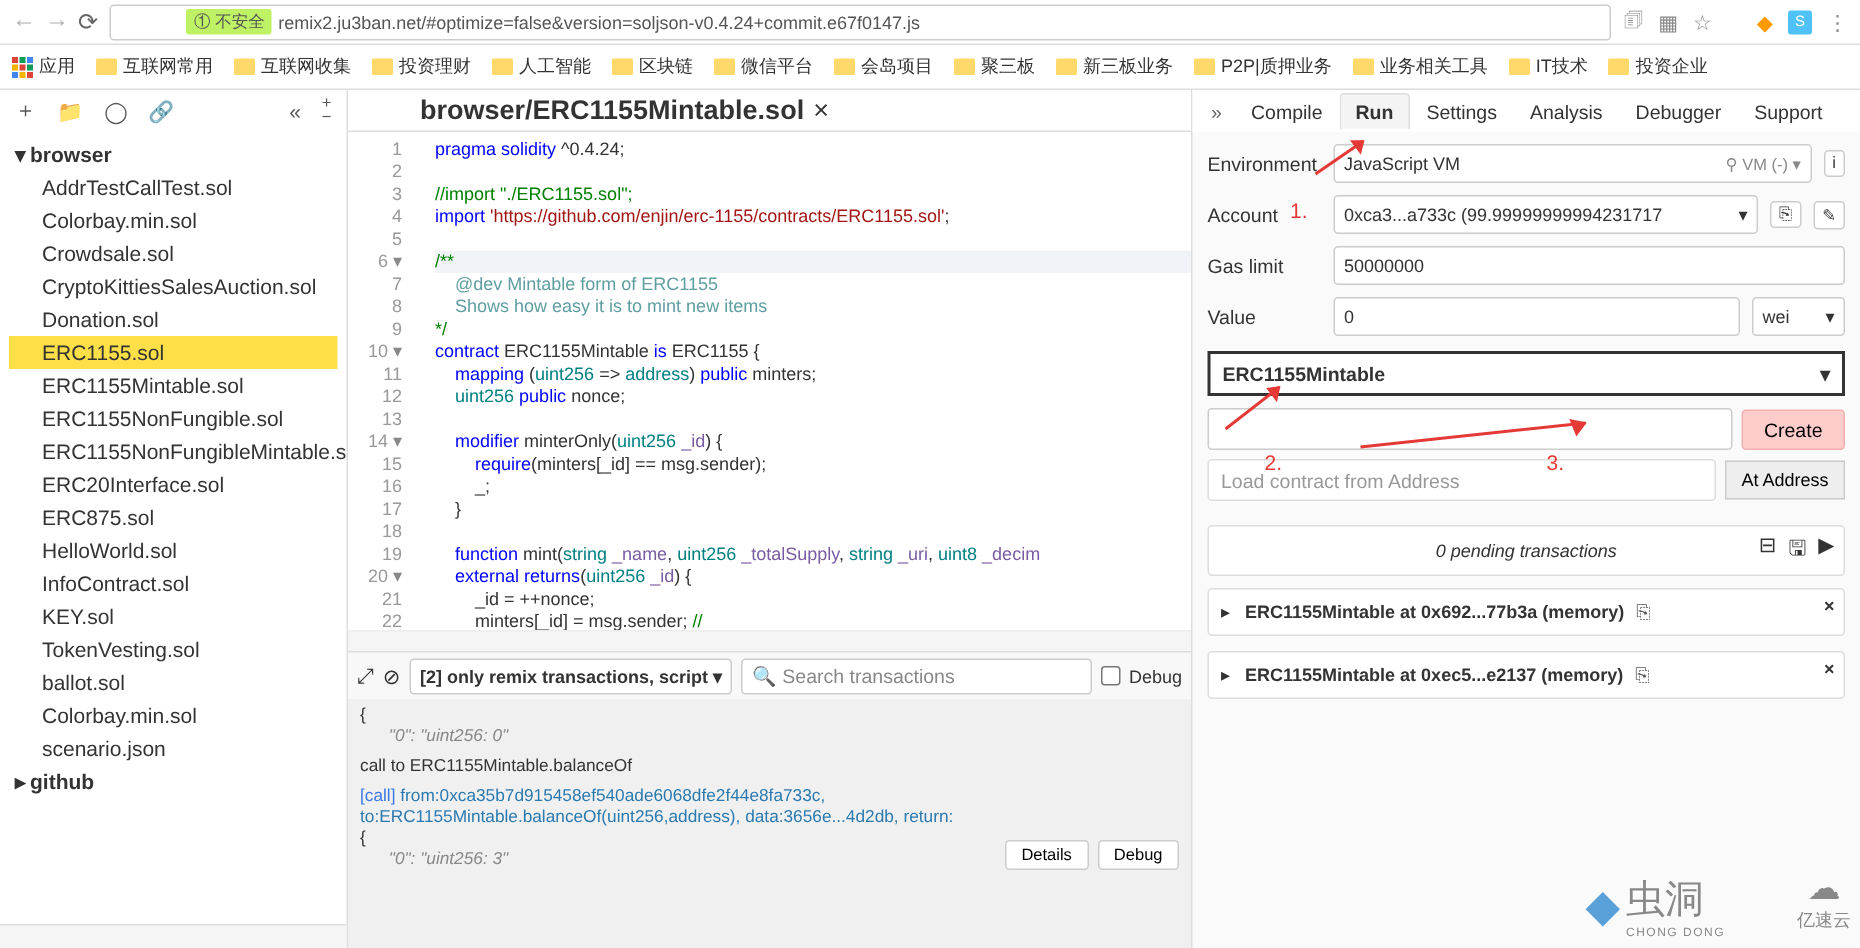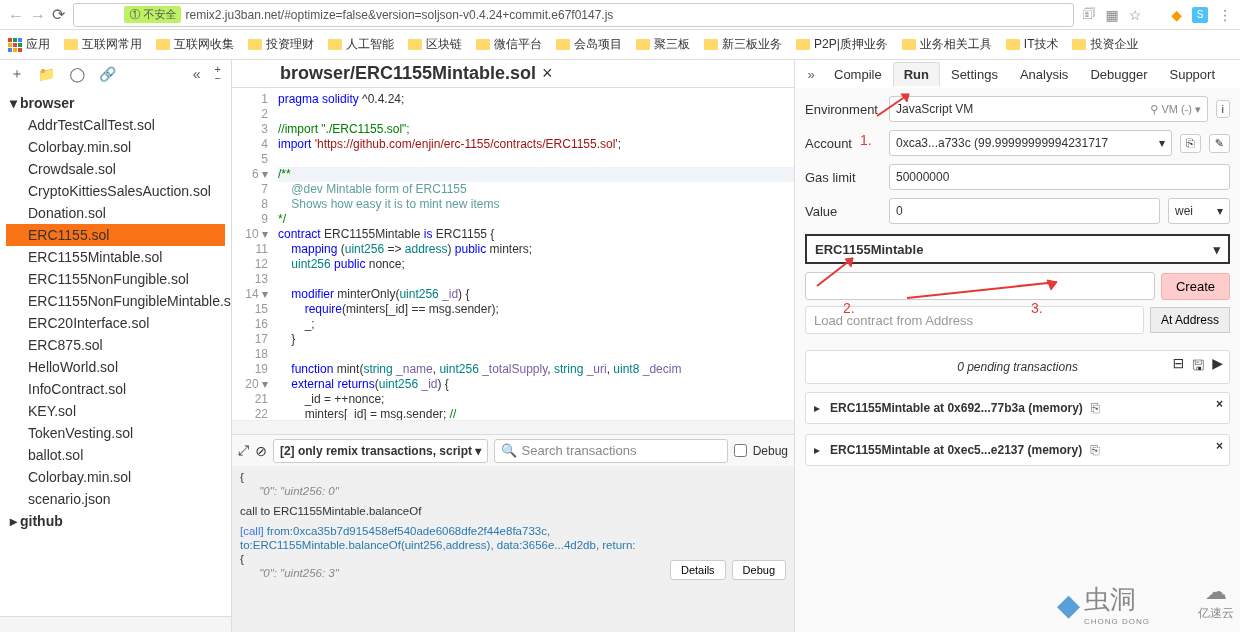--- a/index.html
+++ b/index.html
@@ -28,36 +28,36 @@
 .workspace { position: absolute; top: 60px; left: 0; right: 0; bottom: 0; display: flex; }
 
 
 .sidebar { width: 232px; border-right: 1px solid #ddd; display: flex; flex-direction: column; }
 .sb-top { height: 28px; display: flex; align-items: center; gap: 14px; padding: 0 10px; font-size: 14px; color: #555; }
 .sb-top span { cursor: pointer; }
 .sb-tree { flex: 1; overflow: auto; padding: 4px 6px; font-size: 14px; }
 .tree-row { padding: 3px 4px; white-space: nowrap; cursor: pointer; }
 .tree-row.bold { font-weight: bold; }
 .tree-row.nested { padding-left: 22px; }
-.tree-row.selected { background: #f97316; }
+.tree-row.selected { background: #fde047; }
 .tree-row .caret { display: inline-block; width: 10px; }
 .hscroll { height: 16px; border-top: 1px solid #ddd; background:#f5f5f5; }
 
 
 .editor-col { width: 562px; display: flex; flex-direction: column; position: relative; }
 .tabs-row { height: 28px; display: flex; align-items: center; border-bottom: 1px solid #ddd; }
 .tabs-left { width: 40px; display:flex; justify-content:flex-end; gap:6px; padding-right:6px; font-size:14px; color:#666;}
 .tab { display:flex; align-items:center; gap:6px; padding:0 8px; font-weight:bold; font-size:18px; }
 .tab .close { font-weight:normal; cursor:pointer; }
 
 .code-area { flex: 1; display: flex; font-family: Consolas, monospace; font-size: 12px; line-height: 15px; background:#fff; height: 332px; }
 .gutter { width: 42px; text-align: right; color: #999; padding-right: 6px; padding-top: 4px; user-select:none; }
 .gutter div { height: 15px; }
 .code { flex:1; padding-top:4px; padding-left:4px; white-space: pre; overflow-x: hidden; }
-.code div { height: 15px; }
+.code div { height: 15px; margin-left: 12px; }
 .tok-key { color: #0000ff; }
 .tok-type { color: #008080; }
 .tok-str { color: #a31515; }
 .tok-com { color: #008000; }
 .tok-doc { color: #5f9ea0; }
 .tok-var { color: #795da3; }
 .cursor-line { background: #f0f4f8; }
 .ed-scroll { height: 14px; border-top:1px solid #eee; background:#f5f5f5; }
 
 

